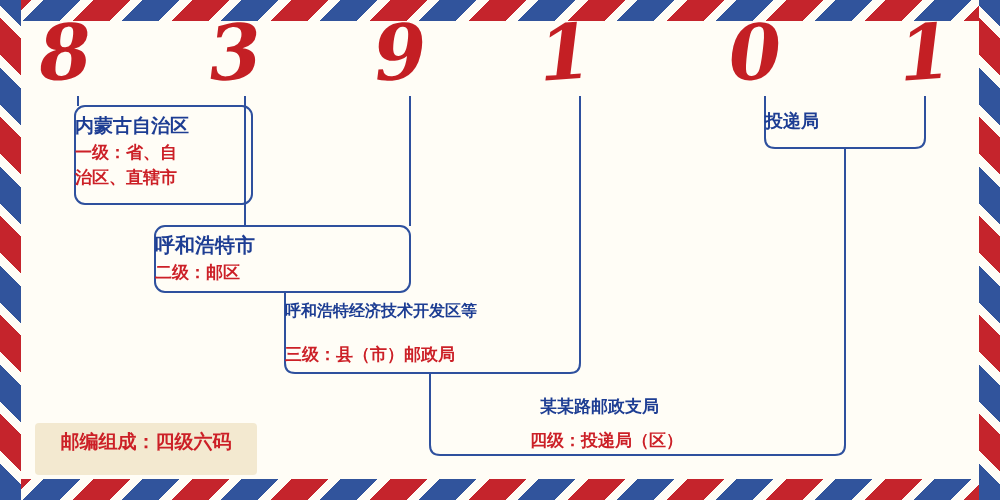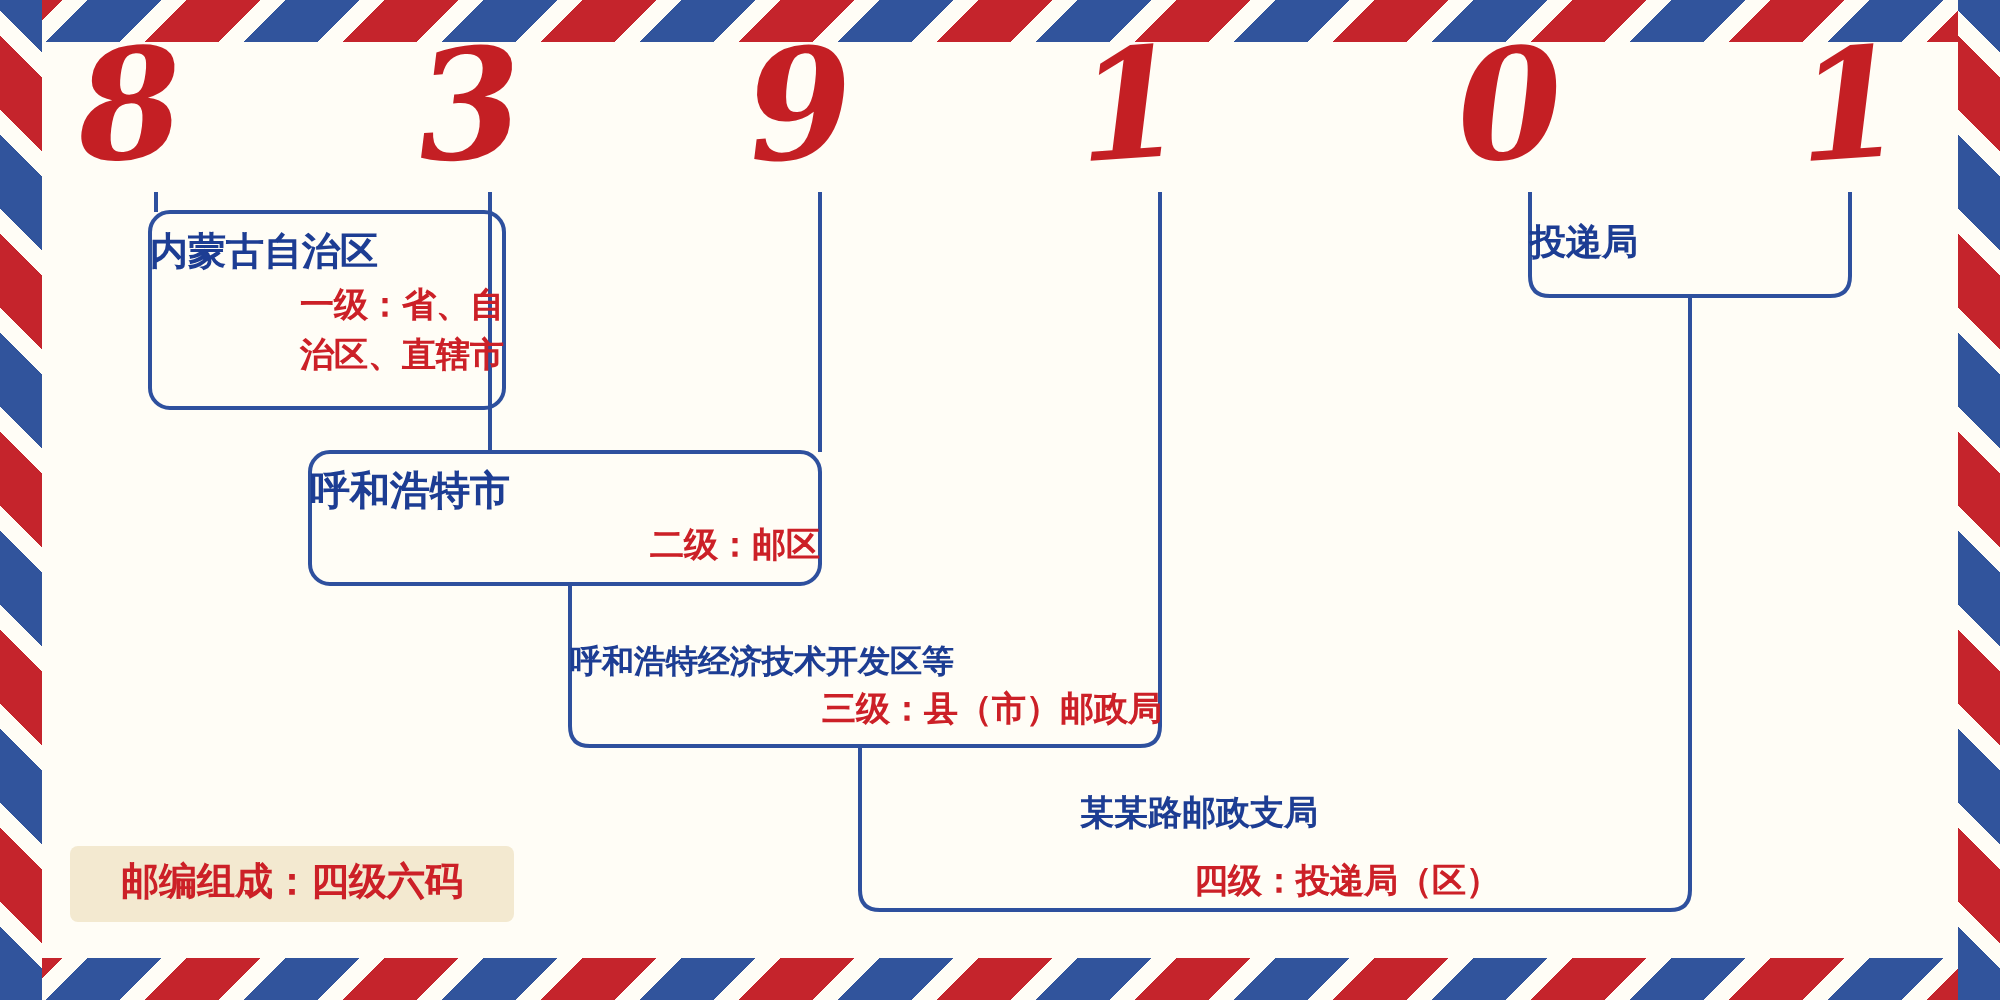--- a/index.html
+++ b/index.html
@@ -47,37 +47,37 @@
   #connectors path,#connectors rect{
     fill:none;stroke:#2e509e;stroke-width:2;
   }
 
   
   .lv-place{
     position:absolute;
     color:#1d3d93;font-weight:bold;
   }
   .lv-desc{
-    position:absolute;text-align:right;
+    position:absolute;text-align:left;
     color:#cc2027;font-size:17px;line-height:1.45;
     white-space:pre-line;font-weight:bold;
   }
   #lv1-place{left:75px;top:113px;width:177px;font-size:19px;}
   #lv1-desc{left:75px;top:141px;width:177px;}
   #lv2-place{left:155px;top:232px;width:298px;font-size:20px;}
   #lv2-desc{left:155px;top:261px;width:255px;}
-  #lv3-place{left:285px;top:321px;width:292px;font-size:16px;}
+  #lv3-place{left:285px;top:301px;width:292px;font-size:16px;}
   #lv3-desc{left:285px;top:343px;width:296px;}
   #lv4-place{left:540px;top:395px;width:200px;font-size:17px;}
   #lv4-desc{left:530px;top:429px;width:220px;}
   #delivery-label{left:765px;top:109px;width:132px;font-size:18px;}
 
   
   #composition-badge{
-    position:absolute;left:35px;top:423px;width:222px;height:38px;
+    position:absolute;left:35px;top:423px;width:222px;height:52px;
     background:#f3e9d0;border-radius:4px;
     color:#cc2027;font-weight:bold;font-size:19px;
     line-height:38px;text-align:center;
   }
 </style>
 </head>
 <body>
 
 <div id="stage">
 

